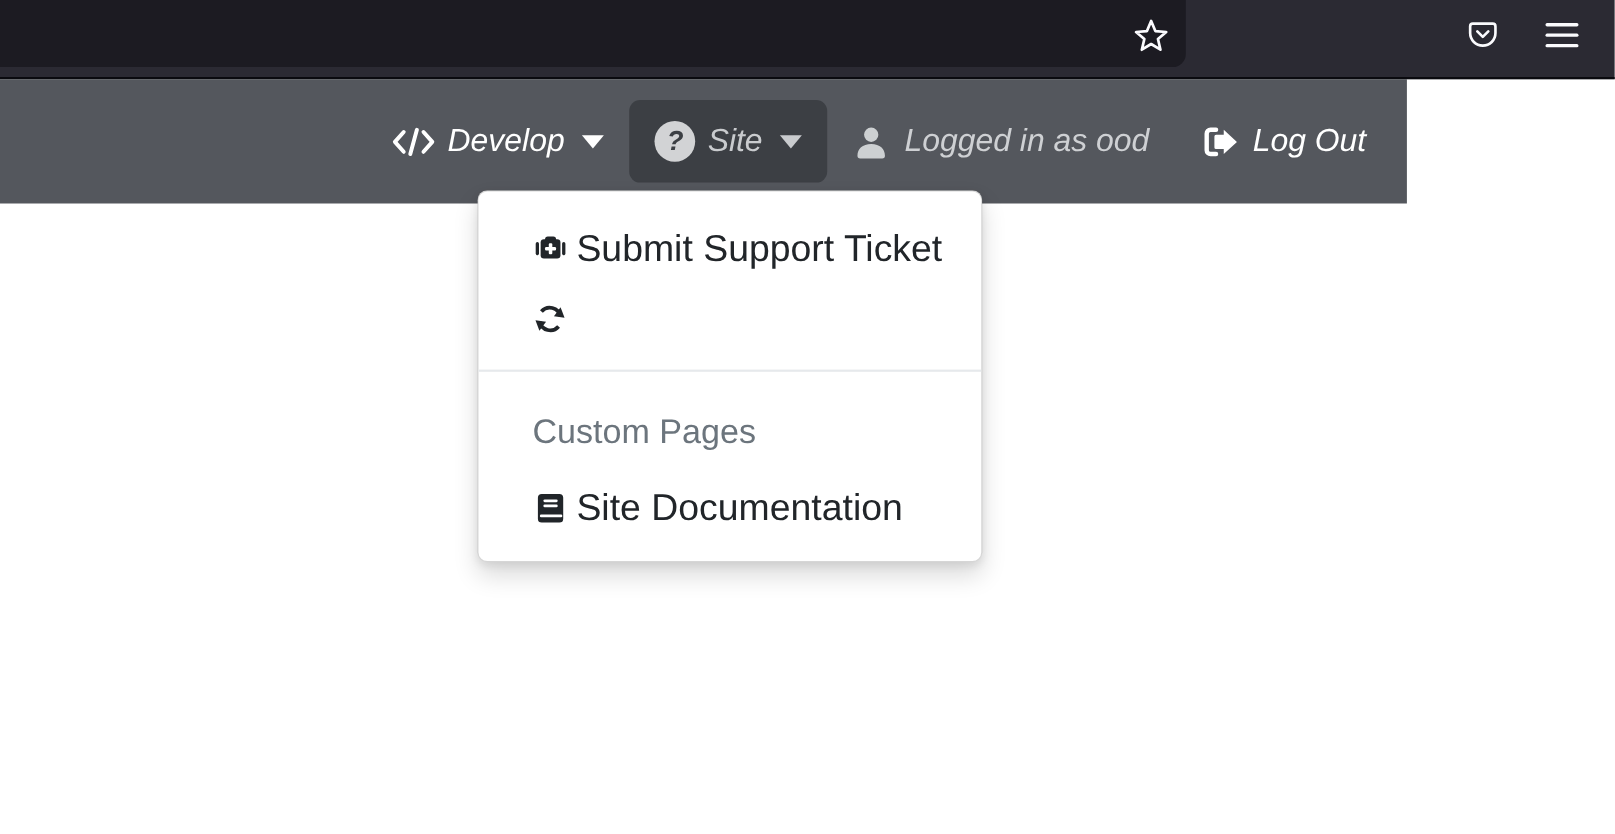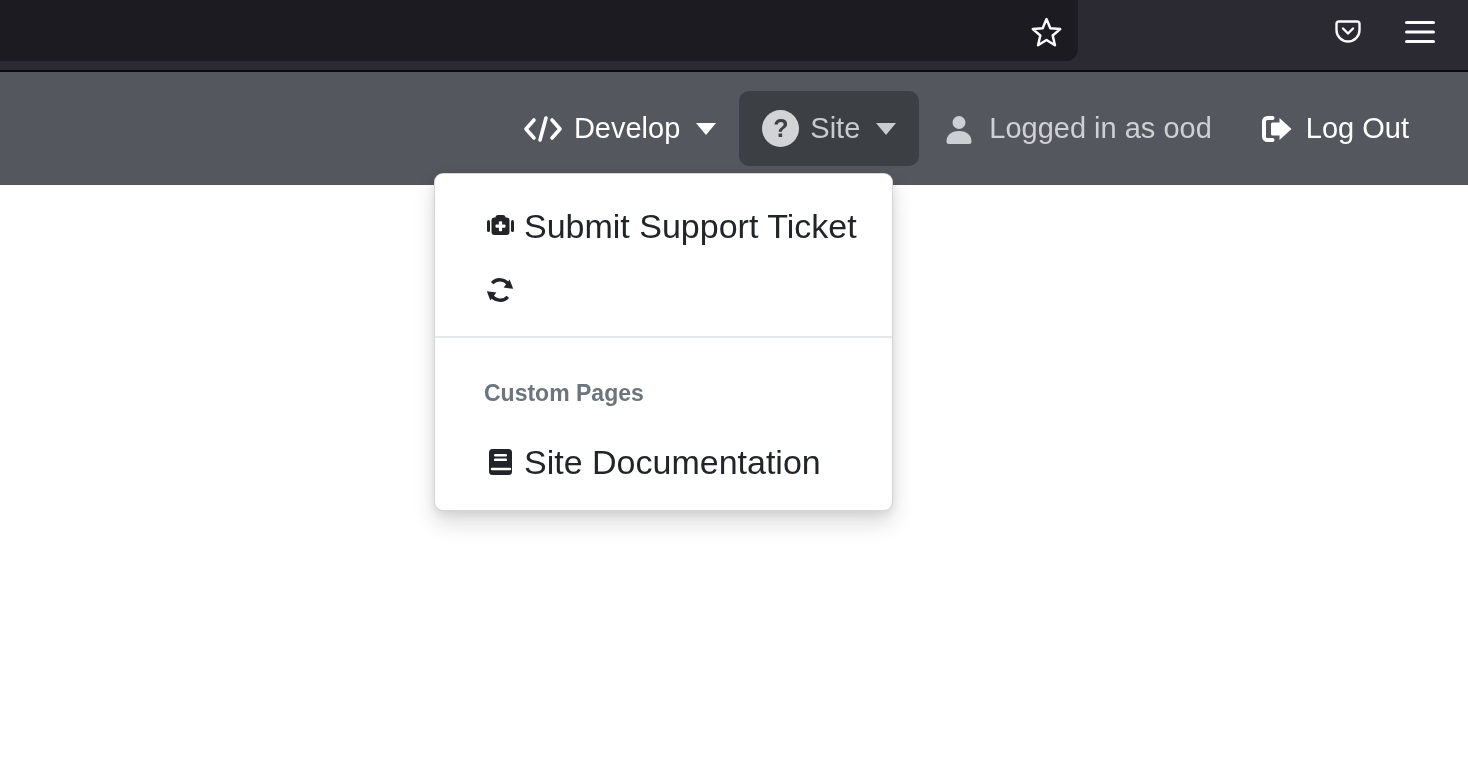--- a/index.html
+++ b/index.html
@@ -12,23 +12,23 @@
     background:#2b2a33; border-bottom:2px solid #0a0a0f; }
   .urlbar { position:absolute; left:0; top:0; width:1078px; height:61px;
     background:#1c1b22; border-radius:0 0 12px 0; }
   .chrome-btn { position:absolute; display:flex; align-items:center; justify-content:center;
     background:transparent; border:none; cursor:pointer; }
   .star-btn { left:1027px; top:13px; width:38px; height:38px; }
   .pocket-btn { left:1330px; top:15px; width:36px; height:34px; }
   .hamburger-btn { left:1400px; top:18px; width:40px; height:28px; }
 
   
-  .navbar { position:absolute; left:0; top:72px; width:1468px; height:113px;
+  .navbar { position:absolute; left:0; top:72px; width:1279px; height:113px;
     background:#54575d; display:flex; align-items:center; justify-content:flex-end;
-    padding-right:36px; }
+    padding-right:14px;font-style:italic; }
   .nav-link { display:inline-flex; align-items:center; height:75px; padding:0 23px;
     font-size:29px; color:#ffffff; text-decoration:none; cursor:pointer; white-space:nowrap; }
   .nav-link .lbl { margin-left:11px; }
   .caret { width:0; height:0; border-left:10px solid transparent;
     border-right:10px solid transparent; border-top:12px solid currentColor;
     margin-left:16px; display:inline-block; }
   .help-link { background:#3c3f44; border-radius:10px; color:#c9cbce; }
   .qcircle { width:37px; height:37px; border-radius:50%; background:#d2d3d5;
     display:inline-flex; align-items:center; justify-content:center;
     font-size:25px; font-weight:700; color:#3c3f44; }
@@ -39,22 +39,22 @@
   
   .dropdown { position:absolute; left:434px; top:173px; width:459px;
     background:#ffffff; border:1px solid rgba(0,0,0,0.16); border-radius:9px;
     padding:20px 0 16px 0; z-index:20;
     box-shadow:0 12px 22px rgba(0,0,0,0.14), 0 3px 8px rgba(0,0,0,0.08); }
   .menu-item { display:flex; align-items:center; height:64px; padding:0 30px 0 49px;
     font-size:34px; color:#212529; text-decoration:none; cursor:pointer; white-space:nowrap; }
   .menu-item .mi-icon { width:32px; display:inline-flex; justify-content:center;
     margin-right:8px; flex:0 0 32px; }
   .divider { border-top:2px solid #e6e9ec; margin:14px 0; height:0; }
-  .menu-header { padding:26px 49px 22px 49px; font-size:23px; line-height:30px;
-    color:#6c757d; white-space:nowrap;font-weight:bold; }
+  .menu-header { padding:26px 49px 22px 49px; font-size:31px; line-height:30px;
+    color:#6c757d; white-space:nowrap; }
   svg { display:block; }
 </style>
 </head>
 <body>
 
 <div class="stage">
 
   <div class="chrome">
     <div class="urlbar">
       <button class="chrome-btn star-btn">

